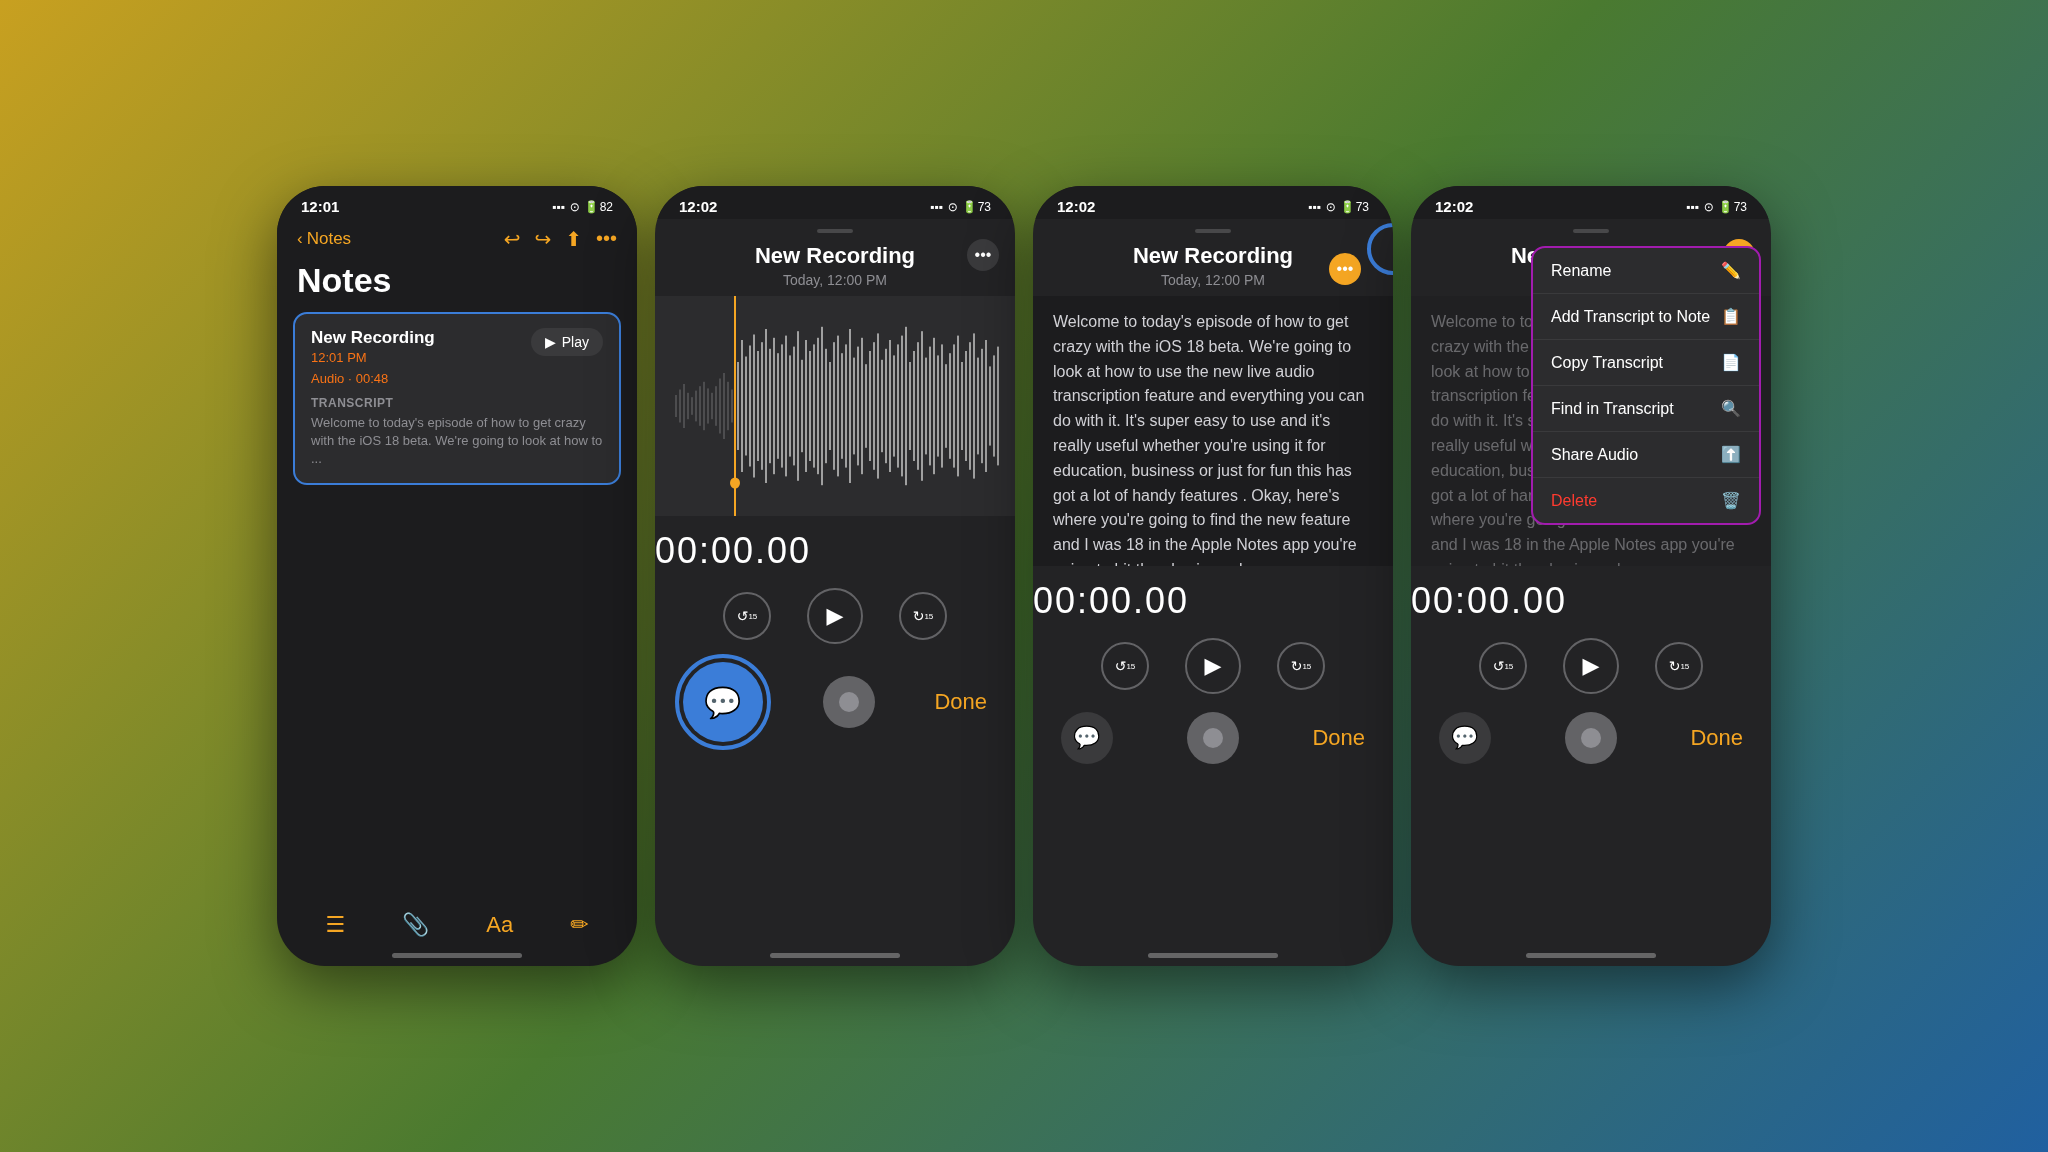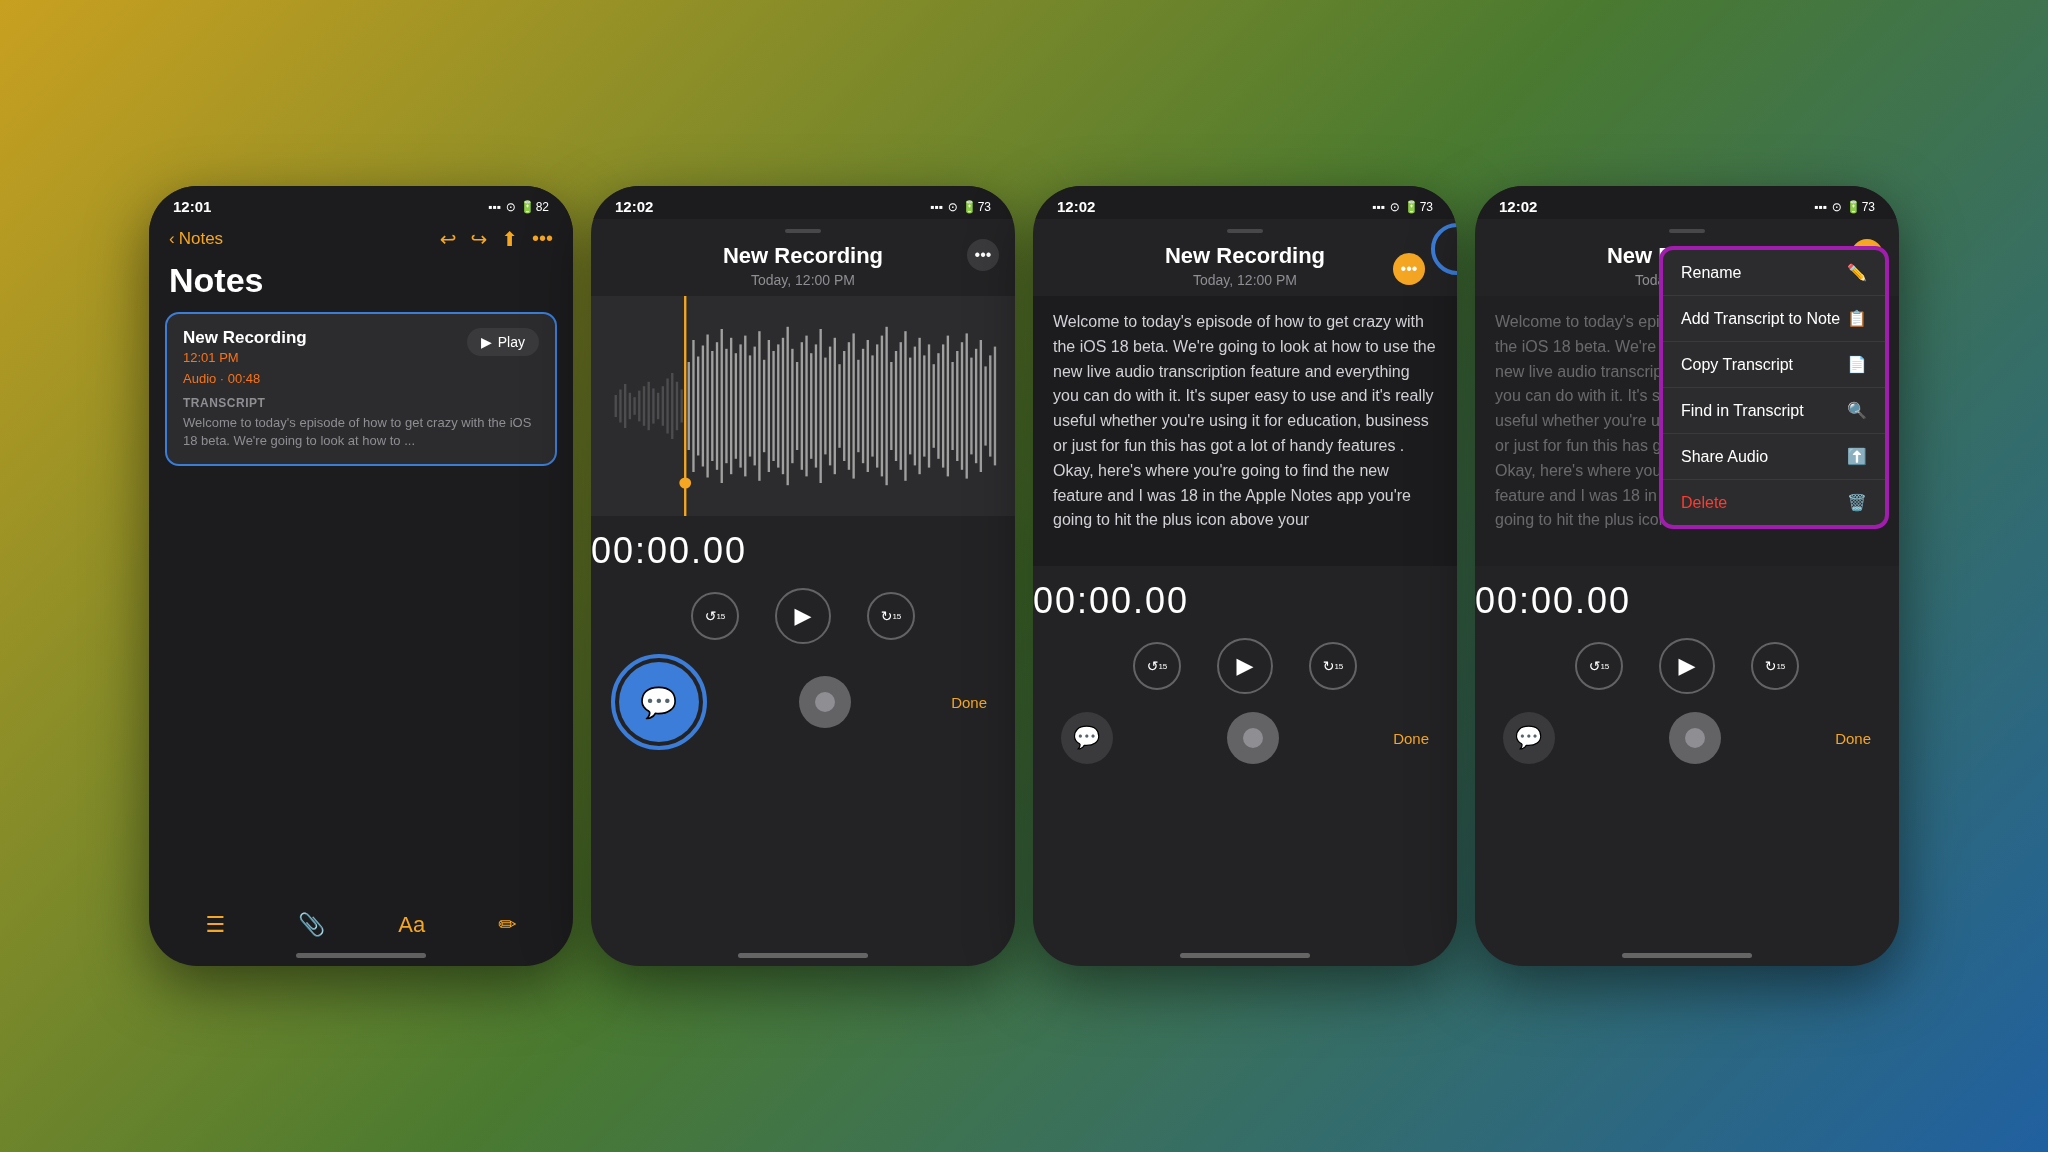--- a/index.html
+++ b/index.html
@@ -9,21 +9,21 @@
       background: linear-gradient(135deg, #c8a020 0%, #4a7a30 50%, #2060a0 100%);
       display: flex;
       align-items: center;
       justify-content: center;
       gap: 18px;
       font-family: -apple-system, 'SF Pro Display', 'Helvetica Neue', sans-serif;
       overflow: hidden;
     }
 
     .phone-frame {
-      width: 424px;
+      width: 360px;
       height: 780px;
       background: #1c1c1e;
       border-radius: 48px;
       overflow: hidden;
       position: relative;
       box-shadow: 0 20px 60px rgba(0,0,0,0.5);
       flex-shrink: 0;
     }
 
     
@@ -296,32 +296,32 @@
       justify-content: center;
     }
     .record-inner {
       width: 20px;
       height: 20px;
       background: #8e8e93;
       border-radius: 50%;
     }
     .done-btn {
       color: #f5a623;
-      font-size: 15px;
+      font-size: 22px;
       font-weight: 500;
     }
 
     
     .dropdown-menu {
       position: absolute;
       right: 10px;
       top: 60px;
       background: #2c2c2e;
       border-radius: 14px;
-      border: 4px solid #a21caf;
+      border: 2px solid #a21caf;
       width: 230px;
       z-index: 10;
       overflow: hidden;
     }
     .dropdown-item {
       display: flex;
       justify-content: space-between;
       align-items: center;
       padding: 13px 18px;
       color: #fff;

